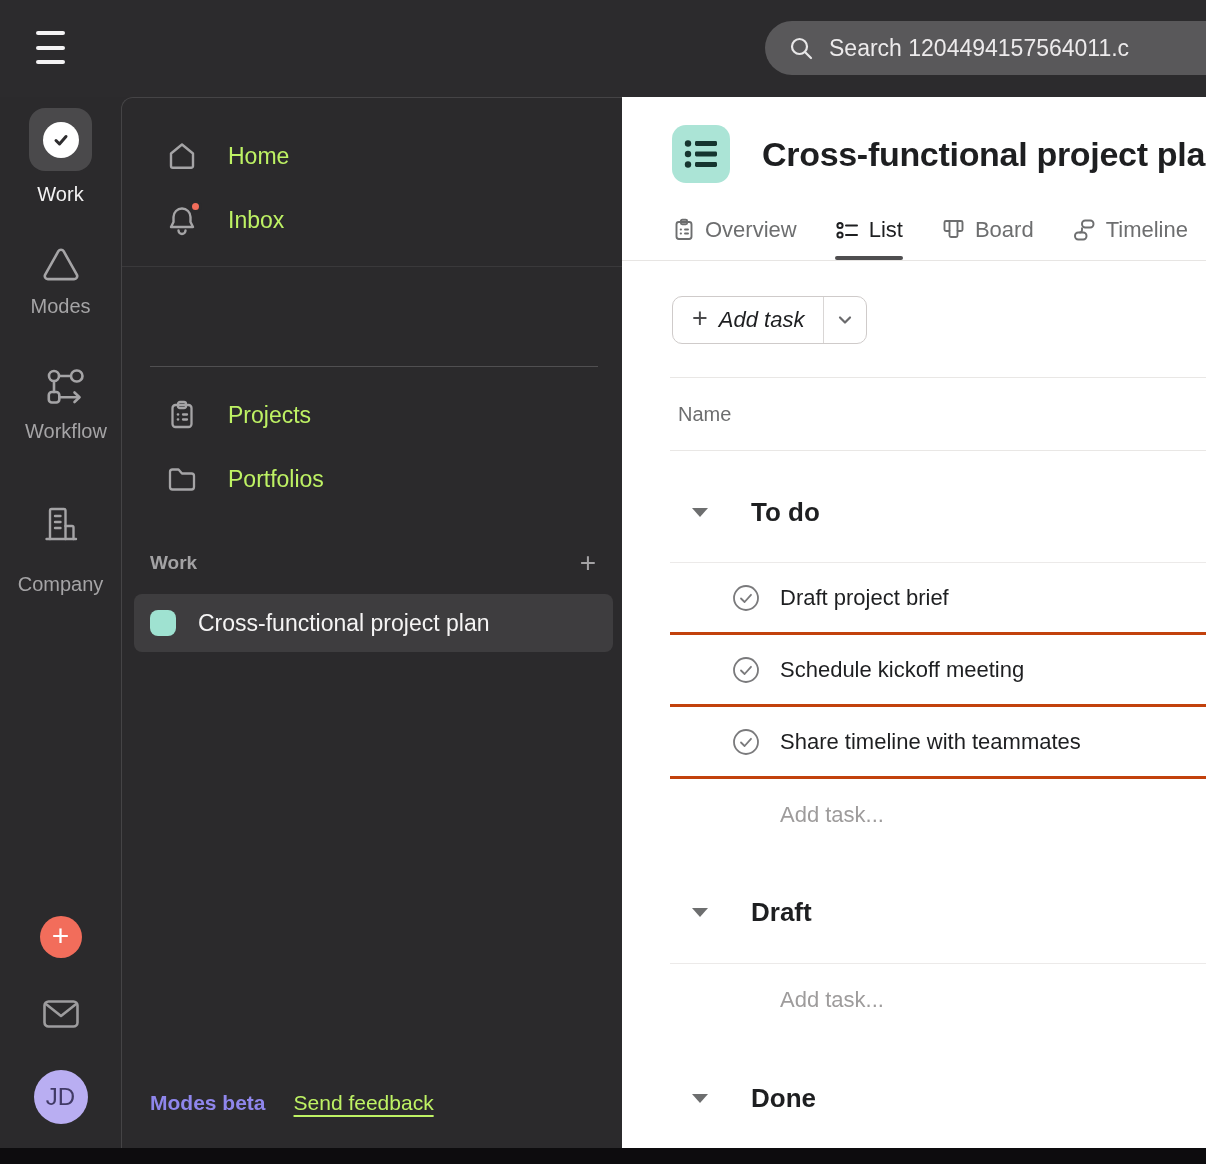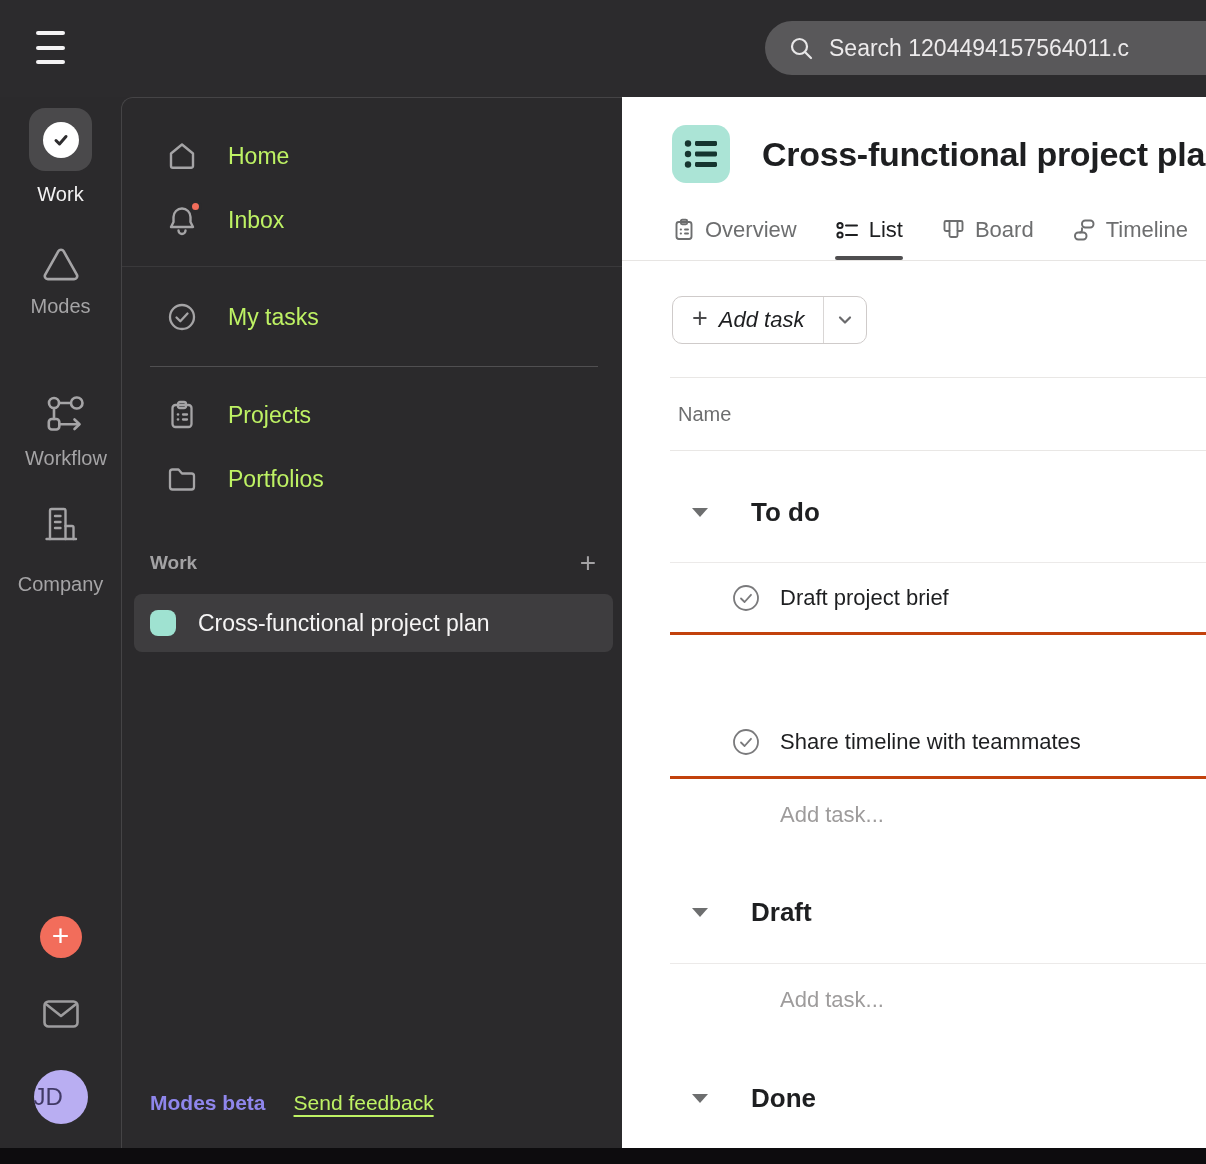--- a/index.html
+++ b/index.html
@@ -14,21 +14,21 @@
   .search-pill .stext { color:#eceaeb; font-size:23px; margin-left:14px; white-space:nowrap; }
 
   
   .rail { position:absolute; left:0; top:97px; width:121px; height:1051px; background:#2b2a2c; z-index:4; }
   .rail-item { position:absolute; left:0; width:121px; display:flex; flex-direction:column; align-items:center; cursor:pointer; }
   .rail-label { font-size:20px; color:#a5a4a6; margin-top:0; }
   .rail-label.active { color:#f2f1f2; }
   .work-sq { width:63px; height:63px; background:#4a494b; border-radius:16px; display:flex; align-items:center; justify-content:center; }
   .work-circle { width:36px; height:36px; background:#ffffff; border-radius:50%; display:flex; align-items:center; justify-content:center; }
   .plus-btn { width:42px; height:42px; border-radius:50%; background:#f26d5b; color:#ffffff; font-size:30px; line-height:40px; text-align:center; font-weight:400; cursor:pointer; }
-  .avatar { width:54px; height:54px; border-radius:50%; background:#b9aef2; color:#413a66; font-size:24px; display:flex; align-items:center; justify-content:flex-start; cursor:pointer; }
+  .avatar { width:54px; height:54px; border-radius:50%; background:#b9aef2; color:#413a66; font-size:24px; display:flex; align-items:center; justify-content:center; cursor:pointer; }
 
   
   .sidebar { position:absolute; left:121px; top:97px; width:501px; height:1051px; background:#2b2a2c; border-top:1px solid #454446; border-left:1px solid #454446; border-top-left-radius:12px; z-index:3; }
   .side-item { position:absolute; left:0; width:100%; height:64px; display:flex; align-items:center; padding-left:44px; cursor:pointer; }
   .side-item .lbl { color:#bef264; font-size:23px; margin-left:30px; }
   .side-divider-full { position:absolute; left:0; right:0; height:1px; background:#3a393b; }
   .side-divider-inset { position:absolute; left:28px; right:24px; height:1px; background:#504f51; }
   .work-header { position:absolute; left:28px; right:26px; top:445px; height:40px; display:flex; align-items:center; justify-content:space-between; }
   .work-header .wh-label { color:#a3a2a4; font-size:19px; font-weight:700; }
   .work-header .wh-plus { color:#a3a2a4; font-size:28px; font-weight:400; cursor:pointer; line-height:28px; }
@@ -109,21 +109,21 @@
 
   <div class="rail-item" style="top:150px;">
     <span>
       <svg width="44" height="36" viewBox="0 0 44 36" fill="none">
           <path d="M19.4 4.2 a3 3 0 0 1 5.2 0 L37.8 27.6 a3 3 0 0 1 -2.6 4.5 H8.8 a3 3 0 0 1 -2.6 -4.5 Z" stroke="#a5a4a6" stroke-width="2.6" stroke-linejoin="round"></path>
         </svg>
     </span>
     <div class="rail-label" style="margin-top:12px;">Modes</div>
   </div>
 
-  <div class="rail-item" style="top:298px;padding-left:11px;">
+  <div class="rail-item" style="top:271px;padding-left:11px;">
     <span>
       <svg width="40" height="38" viewBox="0 0 40 38" fill="none" stroke="#a5a4a6" stroke-width="2.6" stroke-linecap="round" stroke-linejoin="round">
         <circle cx="8" cy="8" r="5"></circle>
         <rect x="25" y="2.5" width="11.5" height="11" rx="5.5"></rect>
         <path d="M13.5 8 H24.5"></path>
         <path d="M8 13.5 V24"></path>
         <rect x="2.8" y="24" width="10.5" height="10.5" rx="3"></rect>
         <path d="M13.8 29.2 H33"></path>
         <path d="M28.5 24.5 L33.5 29.2 L28.5 34"></path>
       </svg>
@@ -181,29 +181,20 @@
         <path d="M16 4.5 a8.5 8.5 0 0 1 8.5 8.5 v5 l2.5 5 H5 l2.5 -5 v-5 A8.5 8.5 0 0 1 16 4.5 Z"></path>
         <path d="M12.5 26.5 a3.5 3.5 0 0 0 7 0"></path>
       </svg>
       <span style="position:absolute; right:-4px; top:-4px; width:13px; height:13px; border-radius:50%; background:#f26d5b; border:3px solid #2b2a2c;"></span>
     </span>
     <span class="lbl">Inbox</span>
   </div>
 
   <div class="side-divider-full" style="top:168px;"></div>
 
-  <div class="side-item" style="top:187px;">
-    <span>
-      <svg width="32" height="32" viewBox="0 0 32 32" fill="none" stroke="#a5a4a6" stroke-width="2.3" stroke-linecap="round" stroke-linejoin="round">
-        <circle cx="16" cy="16" r="12"></circle>
-        <path d="M10.5 16.5 L14.3 20.3 L21.5 12.5"></path>
-      </svg>
-    </span>
-    <span class="lbl">My tasks</span>
-  </div>
 
   <div class="side-divider-inset" style="top:268px;"></div>
 
   <div class="side-item" style="top:285px;">
     <span>
       <svg width="32" height="32" viewBox="0 0 32 32" fill="none" stroke="#a5a4a6" stroke-width="2.3" stroke-linecap="round" stroke-linejoin="round">
         <rect x="6.5" y="6" width="19" height="22" rx="3"></rect>
         <rect x="12" y="3" width="8" height="6" rx="2"></rect>
         <path d="M17 15.5 H21"></path>
           <path d="M17 20.5 H21"></path>
@@ -327,20 +318,29 @@
 
   <div class="task-row" style="top:466px;">
     <span class="task-check">
       <svg width="30" height="30" viewBox="0 0 30 30" fill="none" stroke="#7a7a7c" stroke-width="1.8" stroke-linecap="round" stroke-linejoin="round">
         <circle cx="15" cy="15" r="12"></circle>
           <path d="M10 15.5 L13.6 19 L20 11.8"></path>
       </svg>
     </span>
     <span class="task-name">Draft project brief</span>
   </div>
+  <div class="task-row" style="top:538px;">
+    <span class="task-check">
+      <svg width="30" height="30" viewBox="0 0 30 30" fill="none" stroke="#7a7a7c" stroke-width="1.8" stroke-linecap="round" stroke-linejoin="round">
+        <circle cx="15" cy="15" r="12"></circle>
+          <path d="M10 15.5 L13.6 19 L20 11.8"></path>
+      </svg>
+    </span>
+    <span class="task-name">Schedule kickoff meeting</span>
+  </div>
   <div class="task-row" style="top:610px;">
     <span class="task-check">
       <svg width="30" height="30" viewBox="0 0 30 30" fill="none" stroke="#7a7a7c" stroke-width="1.8" stroke-linecap="round" stroke-linejoin="round">
         <circle cx="15" cy="15" r="12"></circle>
           <path d="M10 15.5 L13.6 19 L20 11.8"></path>
       </svg>
     </span>
     <span class="task-name">Share timeline with teammates</span>
   </div>
   <div class="add-row" style="top:682px;">

